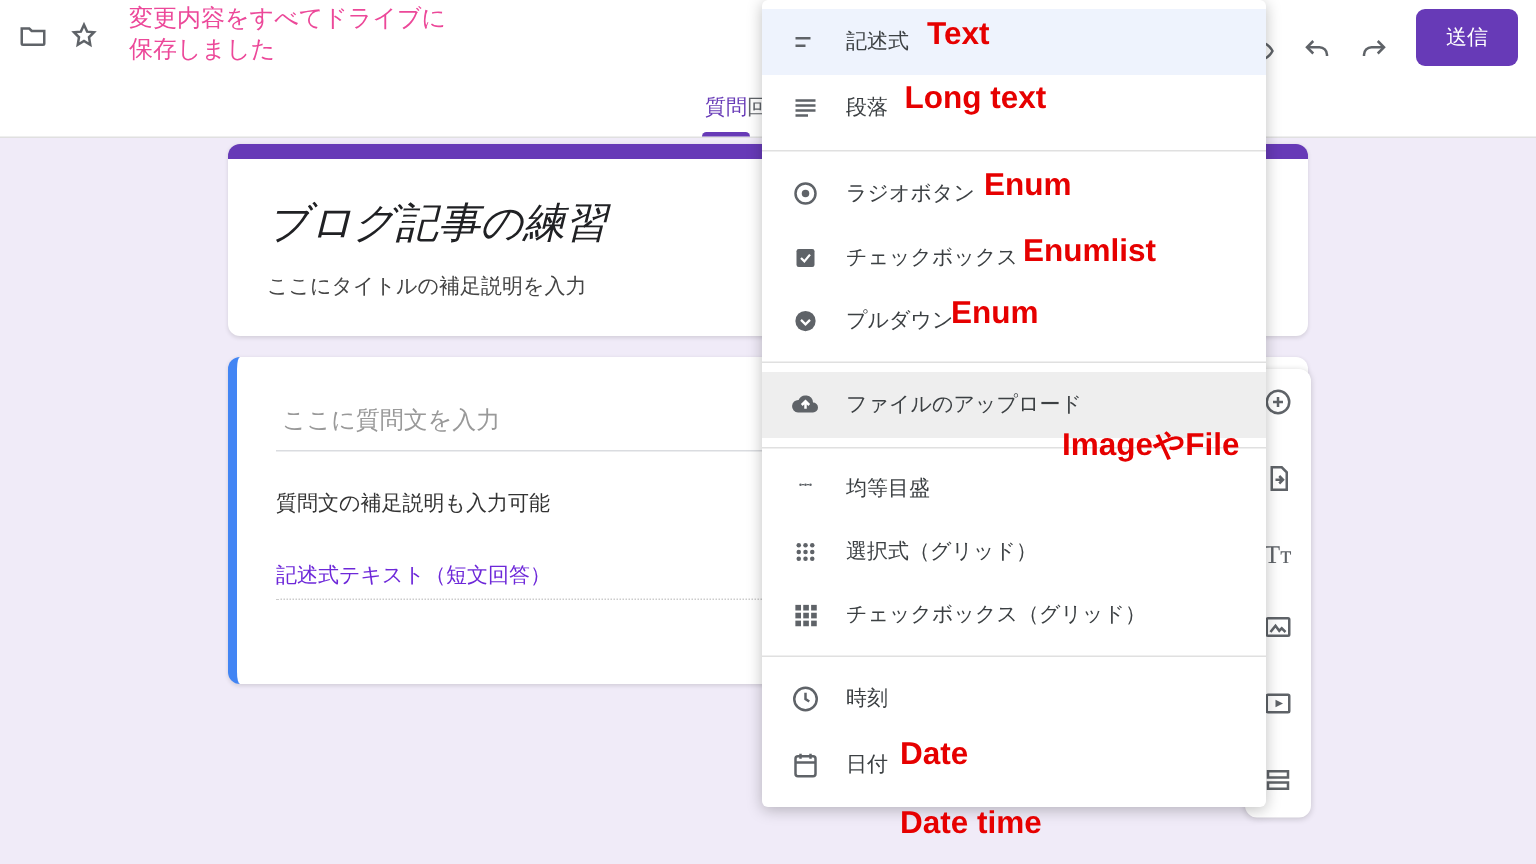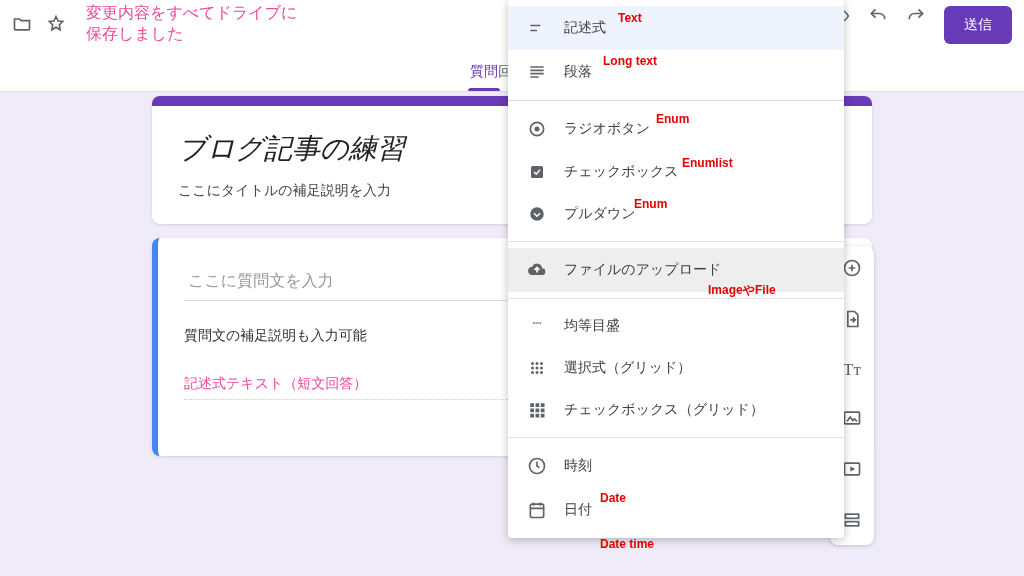--- a/index.html
+++ b/index.html
@@ -20,21 +20,21 @@
     top: 0; left: 0; right: 0;
     height: 48px;
     background: #fff;
     display: flex;
     align-items: center;
     padding: 0 12px;
     z-index: 10;
   }
   .topbar .left-cluster { display: flex; align-items: center; gap: 14px; }
   .save-msg { color: #ec4899; font-size: 16px; line-height: 1.3; margin-left: 6px; }
-  .topbar .right-cluster { position: absolute; right: 12px; top: 6px; display: flex; align-items: flex-start; gap: 18px; }
+  .topbar .right-cluster { position: absolute; right: 12px; top: 6px; display: flex; align-items: flex-end; gap: 18px; }
   .icon-btn { color: #5f6368; cursor: pointer; display: inline-flex; }
   svg.ic { width: 20px; height: 20px; fill: none; stroke: #5f6368; stroke-width: 2; }
   .send-btn {
     background: #673ab7; color: #fff; border: none; border-radius: 6px;
     padding: 10px 20px; font-size: 14px; cursor: pointer;
   }
 
   
   .tabs {
     position: absolute; top: 48px; left: 0; right: 0;
@@ -68,39 +68,39 @@
   }
   .drag-handle { position: absolute; top: 6px; left: 50%; transform: translateX(-50%); color: #bbb; letter-spacing: 2px; font-size: 10px; }
   .q-row { display: flex; align-items: center; gap: 20px; }
   .q-input {
     flex: 1; border: none; border-bottom: 1px solid #dadce0;
     font-size: 16px; padding: 10px 4px; color: #555;
   }
   .q-input::placeholder { color: #999; }
   .img-btn { width: 28px; height: 28px; display: flex; align-items: center; justify-content: center; border: 1px solid #dadce0; border-radius: 4px; color: #5f6368; cursor: pointer; }
   .desc { font-size: 14px; color: #333; margin-top: 26px; }
-  .answer-type { font-size: 14px; color: #ec4899; margin-top: 30px; border-bottom: 1px dotted #ccc; padding-bottom: 6px; width: 55%; }
+  .answer-type { font-size: 14px; color: #6d28d9; margin-top: 30px; border-bottom: 1px dotted #ccc; padding-bottom: 6px; width: 55%; }
 
   
   .dropdown {
     position: absolute; left: 508px; top: 0; width: 336px; background: #fff;
     box-shadow: 0 2px 10px rgba(0,0,0,.25); border-radius: 4px;
     z-index: 40; padding: 6px 0;
   }
   .dd-item {
     display: flex; align-items: center; gap: 16px; padding: 12px 18px;
     font-size: 14px; color: #3c4043; cursor: pointer;
   }
   .dd-item.sel { background: #eef3fd; }
   .dd-item.hi { background: #eeeeee; }
   .dd-sep { height: 1px; background: #e0e0e0; margin: 6px 0; }
   .dd-ic { width: 22px; display: flex; justify-content: center; color: #5f6368; }
 
   
-  .anno { position: absolute; color: #e60000; font-weight: 700; font-size: 12px; z-index: 60; pointer-events: none; font-family: Arial, sans-serif; }
+  .anno { position: absolute; color: #e60000; font-weight: 700; font-size: 21px; z-index: 60; pointer-events: none; font-family: Arial, sans-serif; }
 
   
   .side-toolbar {
     position: absolute; left: 830px; top: 246px; width: 44px;
     background: #fff; border-radius: 8px; box-shadow: 0 1px 4px rgba(0,0,0,.18);
     display: flex; flex-direction: column; align-items: center; gap: 28px; padding: 12px 0;
     z-index: 30;
   }
   .side-toolbar .tb { cursor: pointer; color: #5f6368; }
 </style>

